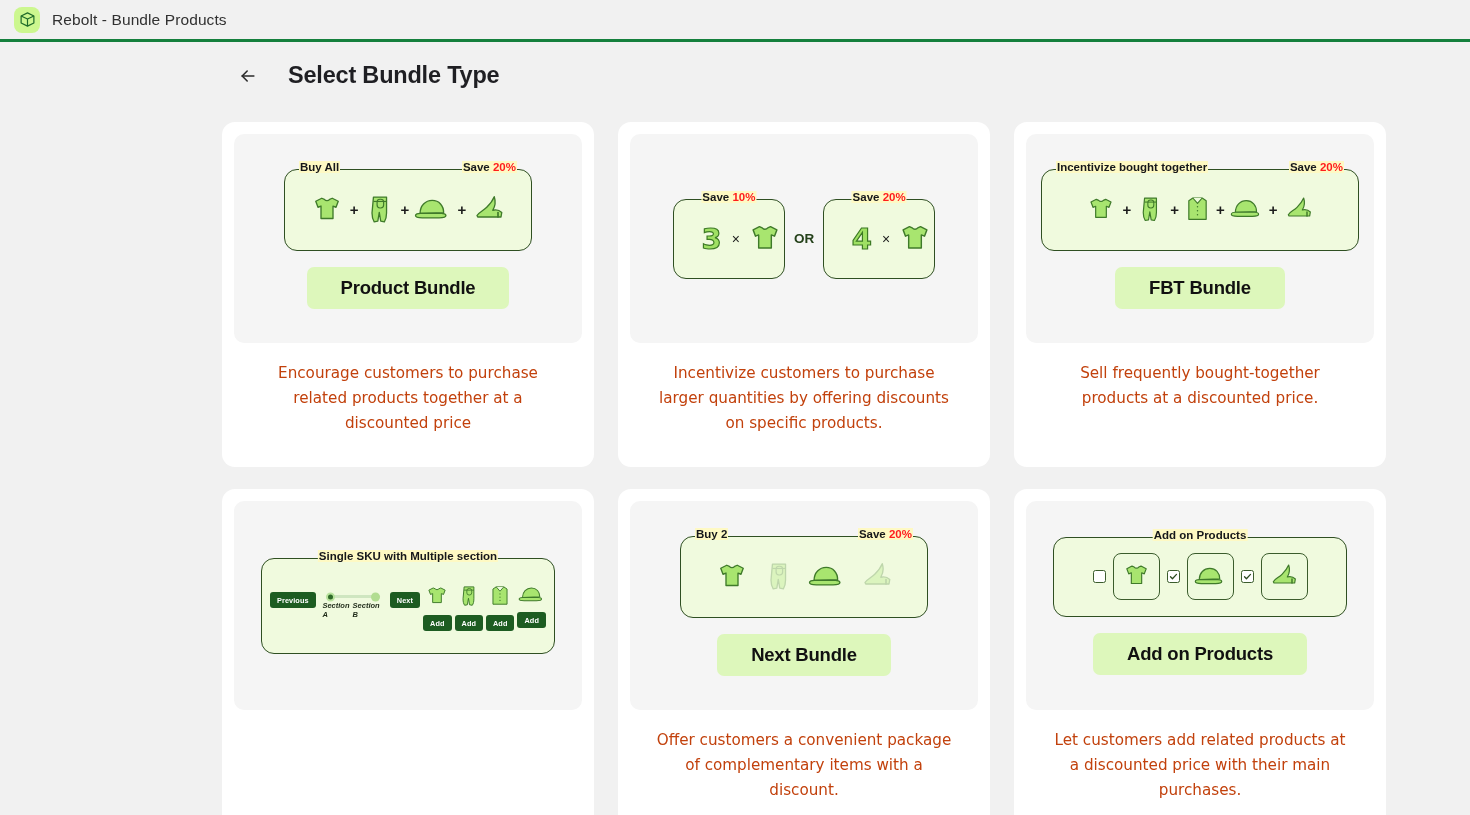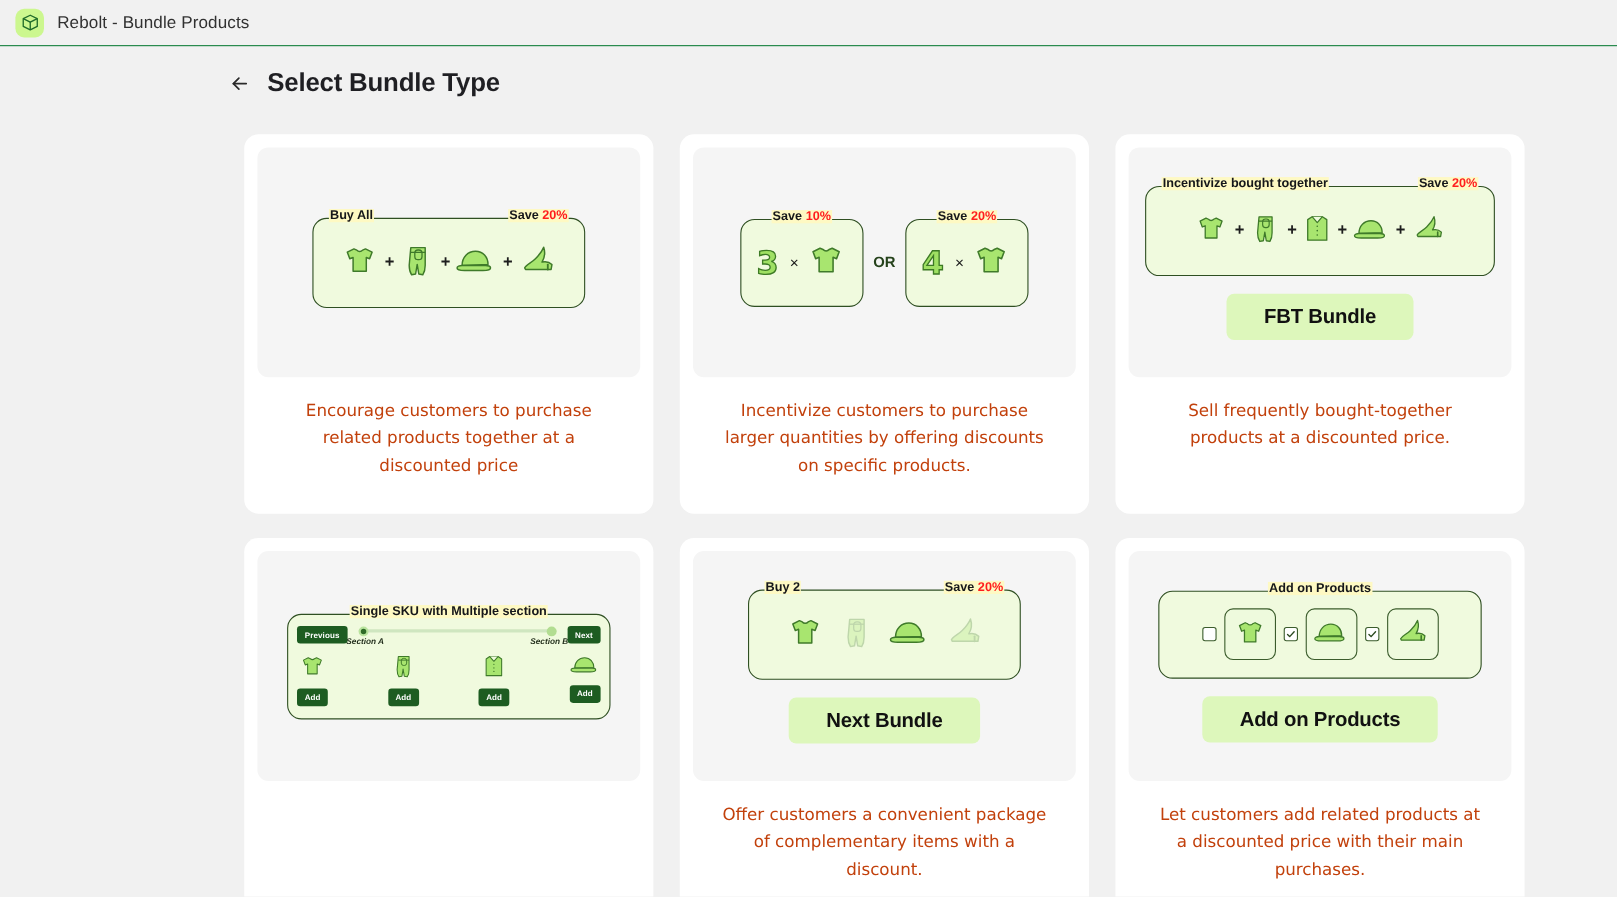--- a/index.html
+++ b/index.html
@@ -12,42 +12,43 @@
     font-family: "Liberation Sans", sans-serif;
   }
 
   
   .appbar {
     height: 42px;
     background: #f1f1f1;
     display: flex;
     align-items: center;
     padding: 0 0 0 14px;
-    border-bottom: 1px solid #15803d;
+    border-bottom: 3px solid #15803d;
   }
   .app-icon {
     width: 26px; height: 26px;
     border-radius: 8px;
     background: #ccf78f;
     display: flex; align-items: center; justify-content: center;
     flex: 0 0 auto;
   }
   .app-title {
     margin-left: 12px;
     font-size: 15.5px;
     color: #313131;
     letter-spacing: .1px;
   }
 
   
   .page-head {
     display: flex;
     align-items: center;
-    gap: 13px;
+    gap: 28px;
     padding: 20px 0 0 206px;
+    margin-left: 30px;
   }
   .back-arrow {
     width: 24px; height: 24px;
     display: flex; align-items: center; justify-content: center;
     cursor: pointer;
     color: #2a2a2a;
   }
   .page-title {
     font-size: 23.5px;
     font-weight: bold;
@@ -133,42 +134,42 @@
 
   .row { display: flex; align-items: center; justify-content: center; }
   .plus {
     font-size: 15px; font-weight: bold; color: #1d1d1d;
     margin: 0 5px;
   }
 
   
   .panel-wide   { width: 248px; height: 82px; }
   .panel-fbt    { width: 318px; height: 82px; }
-  .panel-qty    { width: 112px; height: 80px; }
+  .panel-qty    { width: 112px; height: 80px; justify-content: flex-end; }
   .panel-build  { width: 294px; height: 96px; }
   .panel-addon  { width: 294px; height: 80px; }
 
   .or-text {
     font-size: 13.5px; font-weight: bold; color: #25421b;
     margin: 0 9px;
   }
   .qty-num {
     font-size: 29px; font-weight: bold;
     color: #9fe063;
     -webkit-text-stroke: 1.2px #3d7a25;
     margin-right: 4px;
     font-family: "DejaVu Sans", sans-serif;
   }
   .qty-x { font-size: 14px; color: #1b1b1b; margin: 0 6px; }
 
   .faded { opacity: .28; }
 
   
   .build-inner {
-    display: flex; flex-direction: column;
+    display: flex; flex-direction: row;
     align-items: center; gap: 3px;
     width: 100%; padding: 0 8px;
   }
   .build-top {
     display: flex; align-items: flex-start;
     justify-content: space-between; width: 100%;
   }
   .dark-btn {
     background: #1d5c21;
     color: #ffffff;
@@ -283,20 +284,21 @@
           </span>
           <span class="plus">+</span>
           <span>
             <svg width="36" height="34" viewBox="0 0 48 44">
                 <path d="M8 32c2-4 8-6 13-11 4-4 8-9 10-14 2 6 1 13-2 18 4-1 9 0 12 3l-1 6H9z" fill="#a8e56f" stroke="#3f7a2a" stroke-width="1.8" stroke-linejoin="round"></path>
                 <path d="M36 28v6" stroke="#3f7a2a" stroke-width="2.2" stroke-linecap="round"></path>
               </svg>
           </span>
         </div>
       </div>
+      <div class="chip">Product Bundle</div>
     </div>
     <div class="desc">Encourage customers to purchase related products together at a discounted price</div>
   </div>
 
   <div class="card">
     <div class="illus">
       <div class="row">
         <div class="panel panel-qty">
           <span class="panel-legend legend-mid"><span>Save </span><span class="pct">10%</span></span>
           <div class="row">

